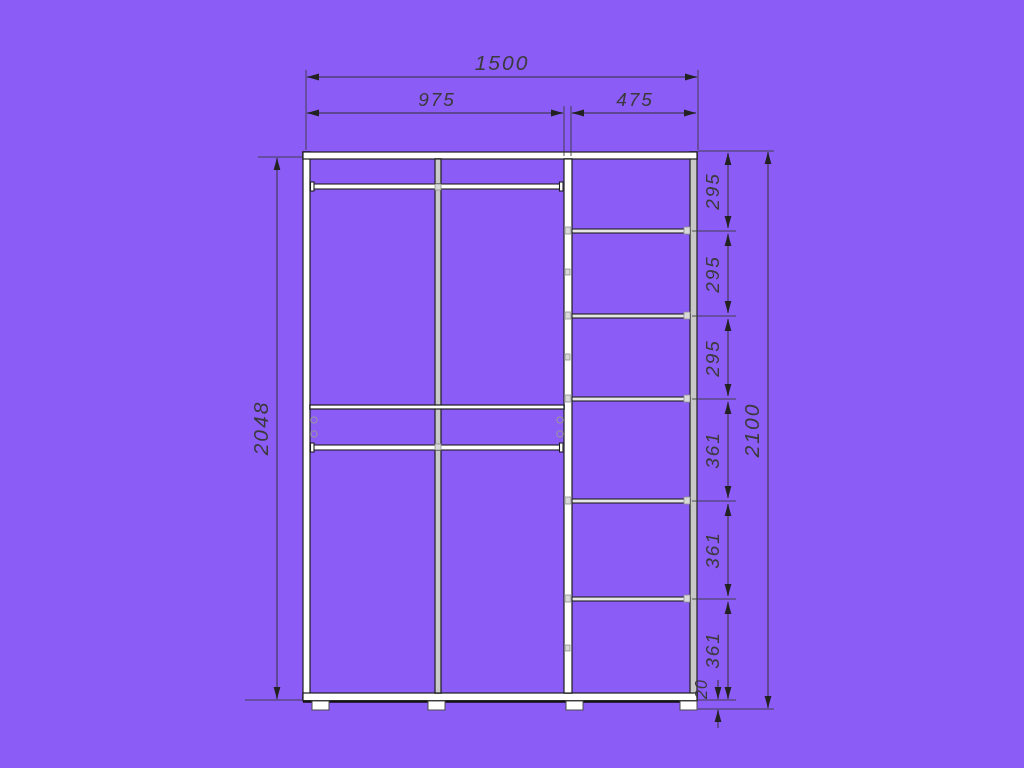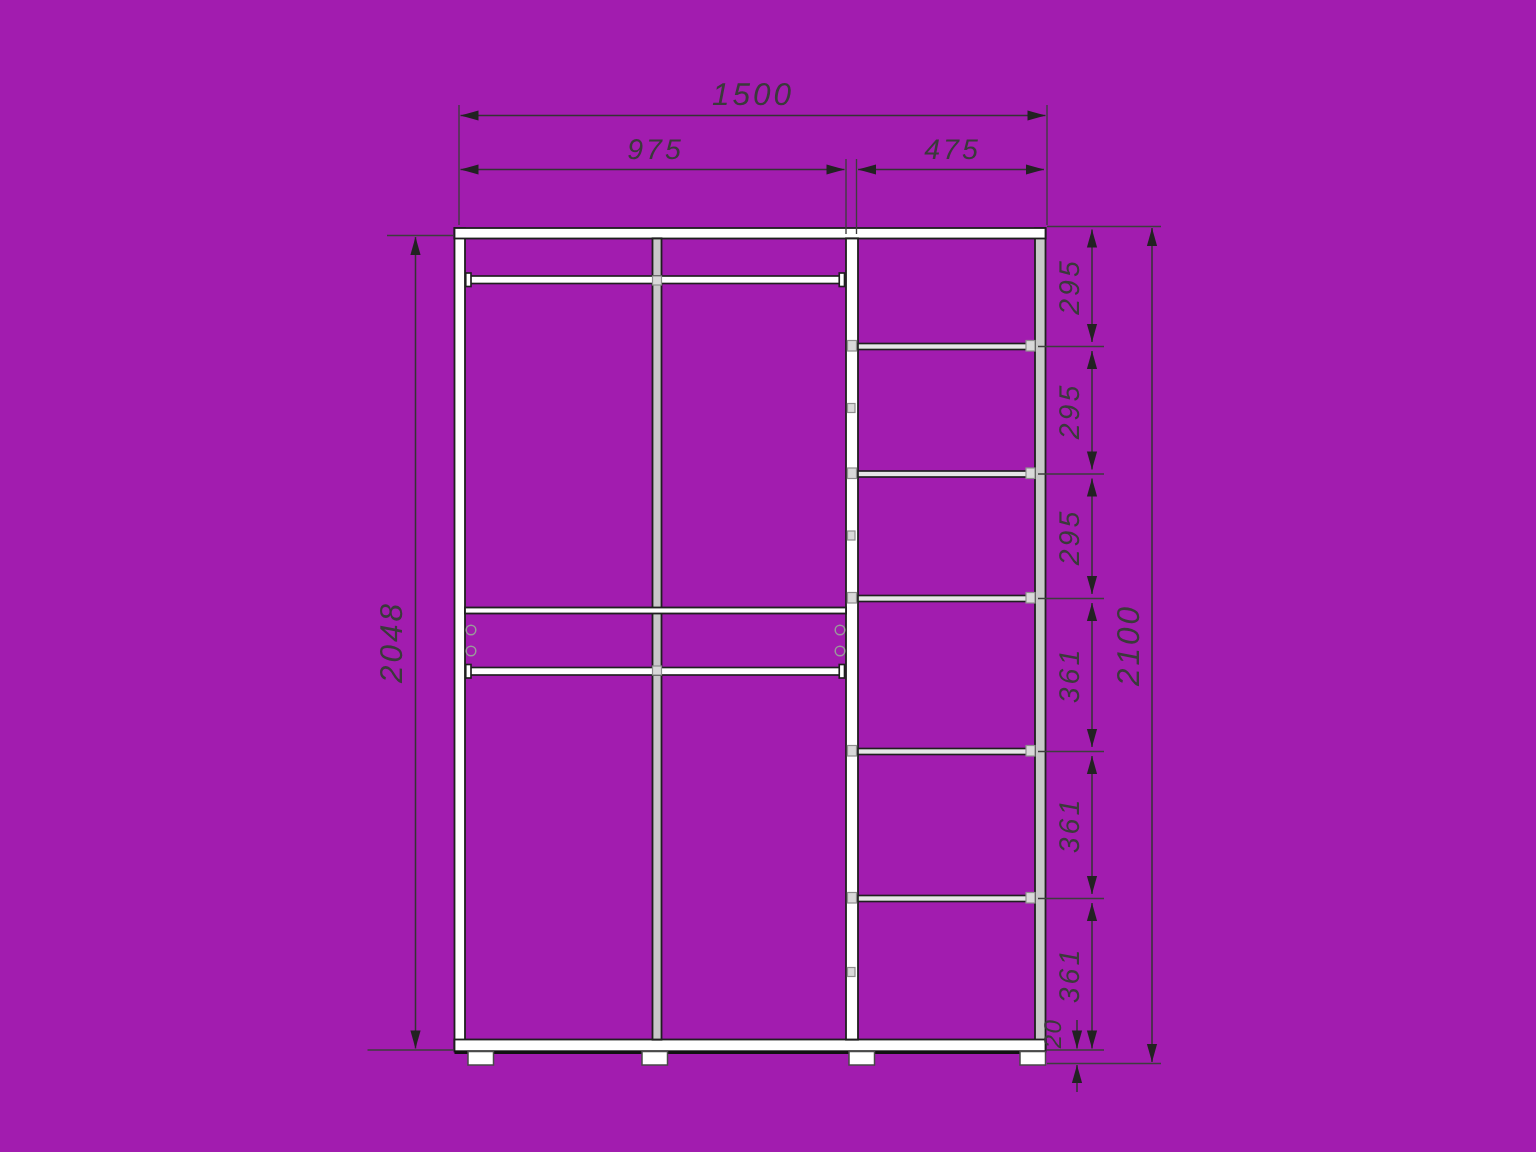--- a/index.html
+++ b/index.html
@@ -8,21 +8,21 @@
     width: 1024px;
     height: 768px;
     background: #ffffff;
     overflow: hidden;
     font-family: "Liberation Sans", sans-serif;
   }
   .stage {
     position: relative;
     width: 1024px;
     height: 768px;
-    background: #a21caf;
+    background: #8b5cf6;
   }
   svg { display: block; }
 
   
   .panel       { fill: #ffffff; stroke: #1f1f1f; stroke-width: 1.2; }
   .panel-gray  { fill: #c8c8c8; stroke: #1f1f1f; stroke-width: 1.2; }
   .shelf       { fill: #e6e6e6; stroke: #1f1f1f; stroke-width: 1.1; }
   .rail        { fill: #ffffff; stroke: #1f1f1f; stroke-width: 1.1; }
   .rail-cap    { fill: #ffffff; stroke: #1f1f1f; stroke-width: 1.1; }
   .foot        { fill: #ffffff; stroke: #4a4a4a; stroke-width: 1; }

